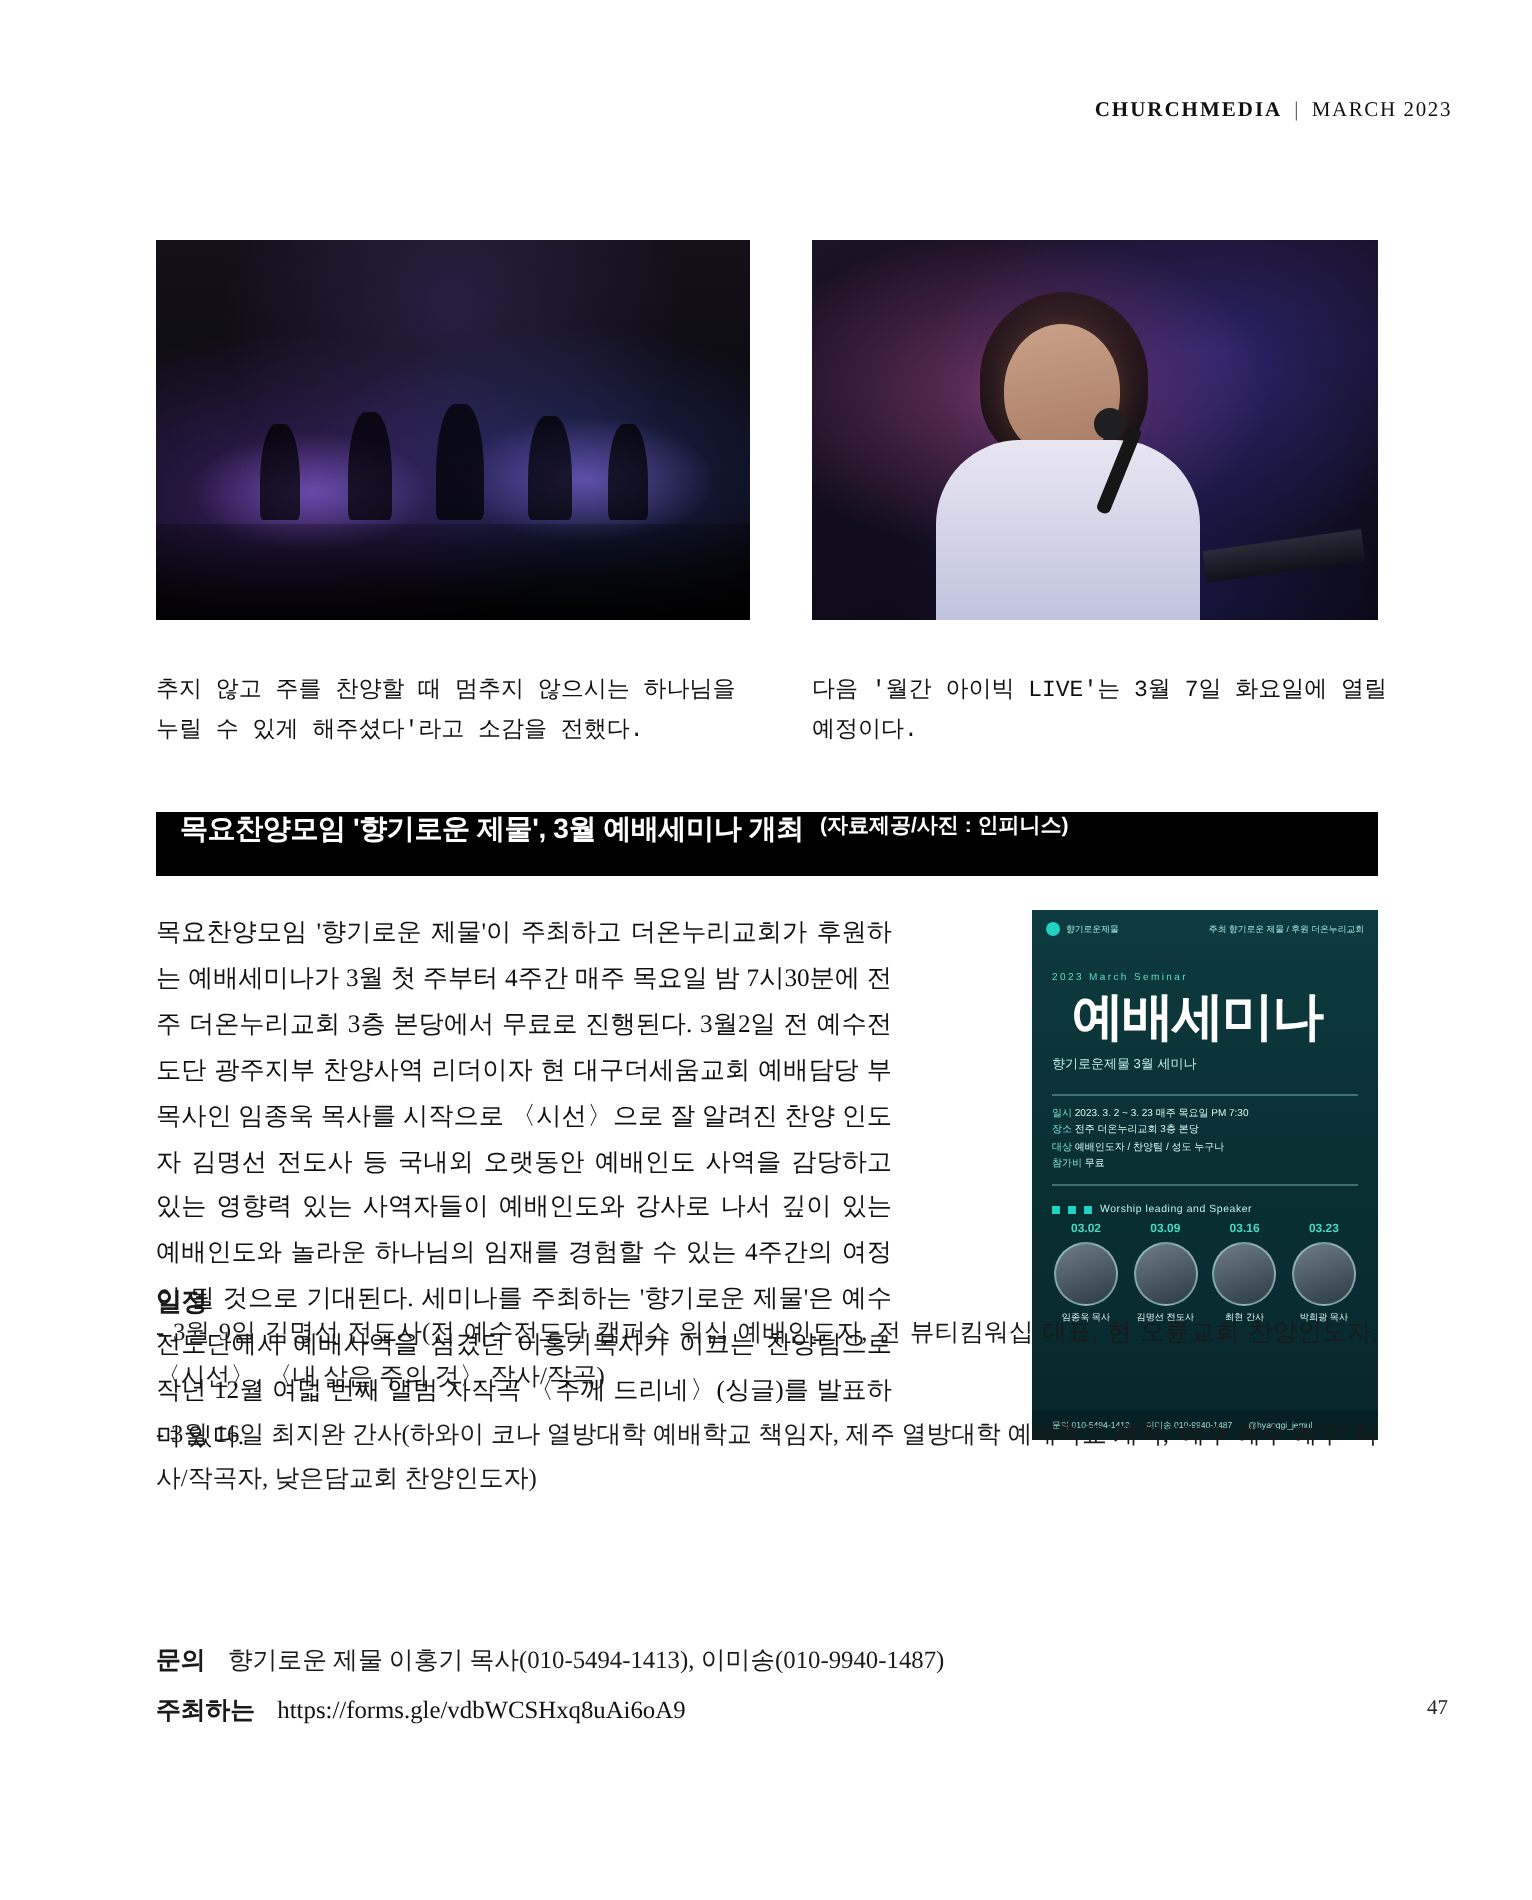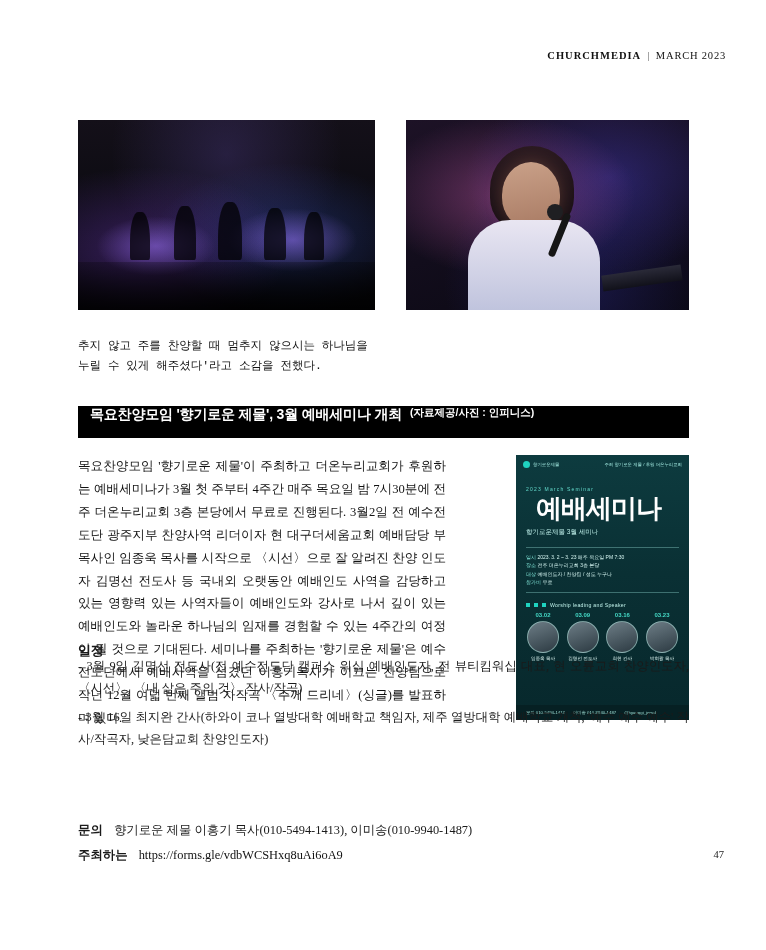--- a/index.html
+++ b/index.html
@@ -385,20 +385,21 @@
   <div class="photo photo-right">
     <div class="singer-hair"></div>
     <div class="singer-head"></div>
     <div class="singer-body"></div>
     <div class="mic-stick"></div>
     <div class="mic-head"></div>
     <div class="keys"></div>
   </div>
 
   <div class="caption caption-left">추지 않고 주를 찬양할 때 멈추지 않으시는 하나님을 누릴 수 있게 해주셨다'라고 소감을 전했다.</div>
+  <div class="caption caption-right">다음 '월간 아이빅 LIVE'는 3월 7일 화요일에 열릴 예정이다.</div>
 
   <div class="headline-bar">
     <span class="headline-main">목요찬양모임 '향기로운 제물', 3월 예배세미나 개최</span>
     <span class="headline-sub">(자료제공/사진 : 인피니스)</span>
   </div>
 
   <div class="body-col">목요찬양모임 '향기로운 제물'이 주최하고 더온누리교회가 후원하는 예배세미나가 3월 첫 주부터 4주간 매주 목요일 밤 7시30분에 전주 더온누리교회 3층 본당에서 무료로 진행된다. 3월2일 전 예수전도단 광주지부 찬양사역 리더이자 현 대구더세움교회 예배담당 부목사인 임종욱 목사를 시작으로 〈시선〉으로 잘 알려진 찬양 인도자 김명선 전도사 등 국내외 오랫동안 예배인도 사역을 감당하고 있는 영향력 있는 사역자들이 예배인도와 강사로 나서 깊이 있는 예배인도와 놀라운 하나님의 임재를 경험할 수 있는 4주간의 여정이 될 것으로 기대된다. 세미나를 주최하는 '향기로운 제물'은 예수전도단에서 예배사역을 섬겼던 이홍기목사가 이끄는 찬양팀으로 작년 12월 여덟 번째 앨범 자작곡 〈주께 드리네〉(싱글)를 발표하며 있다.</div>
 
   <div class="poster">
     <div class="pt-top">

